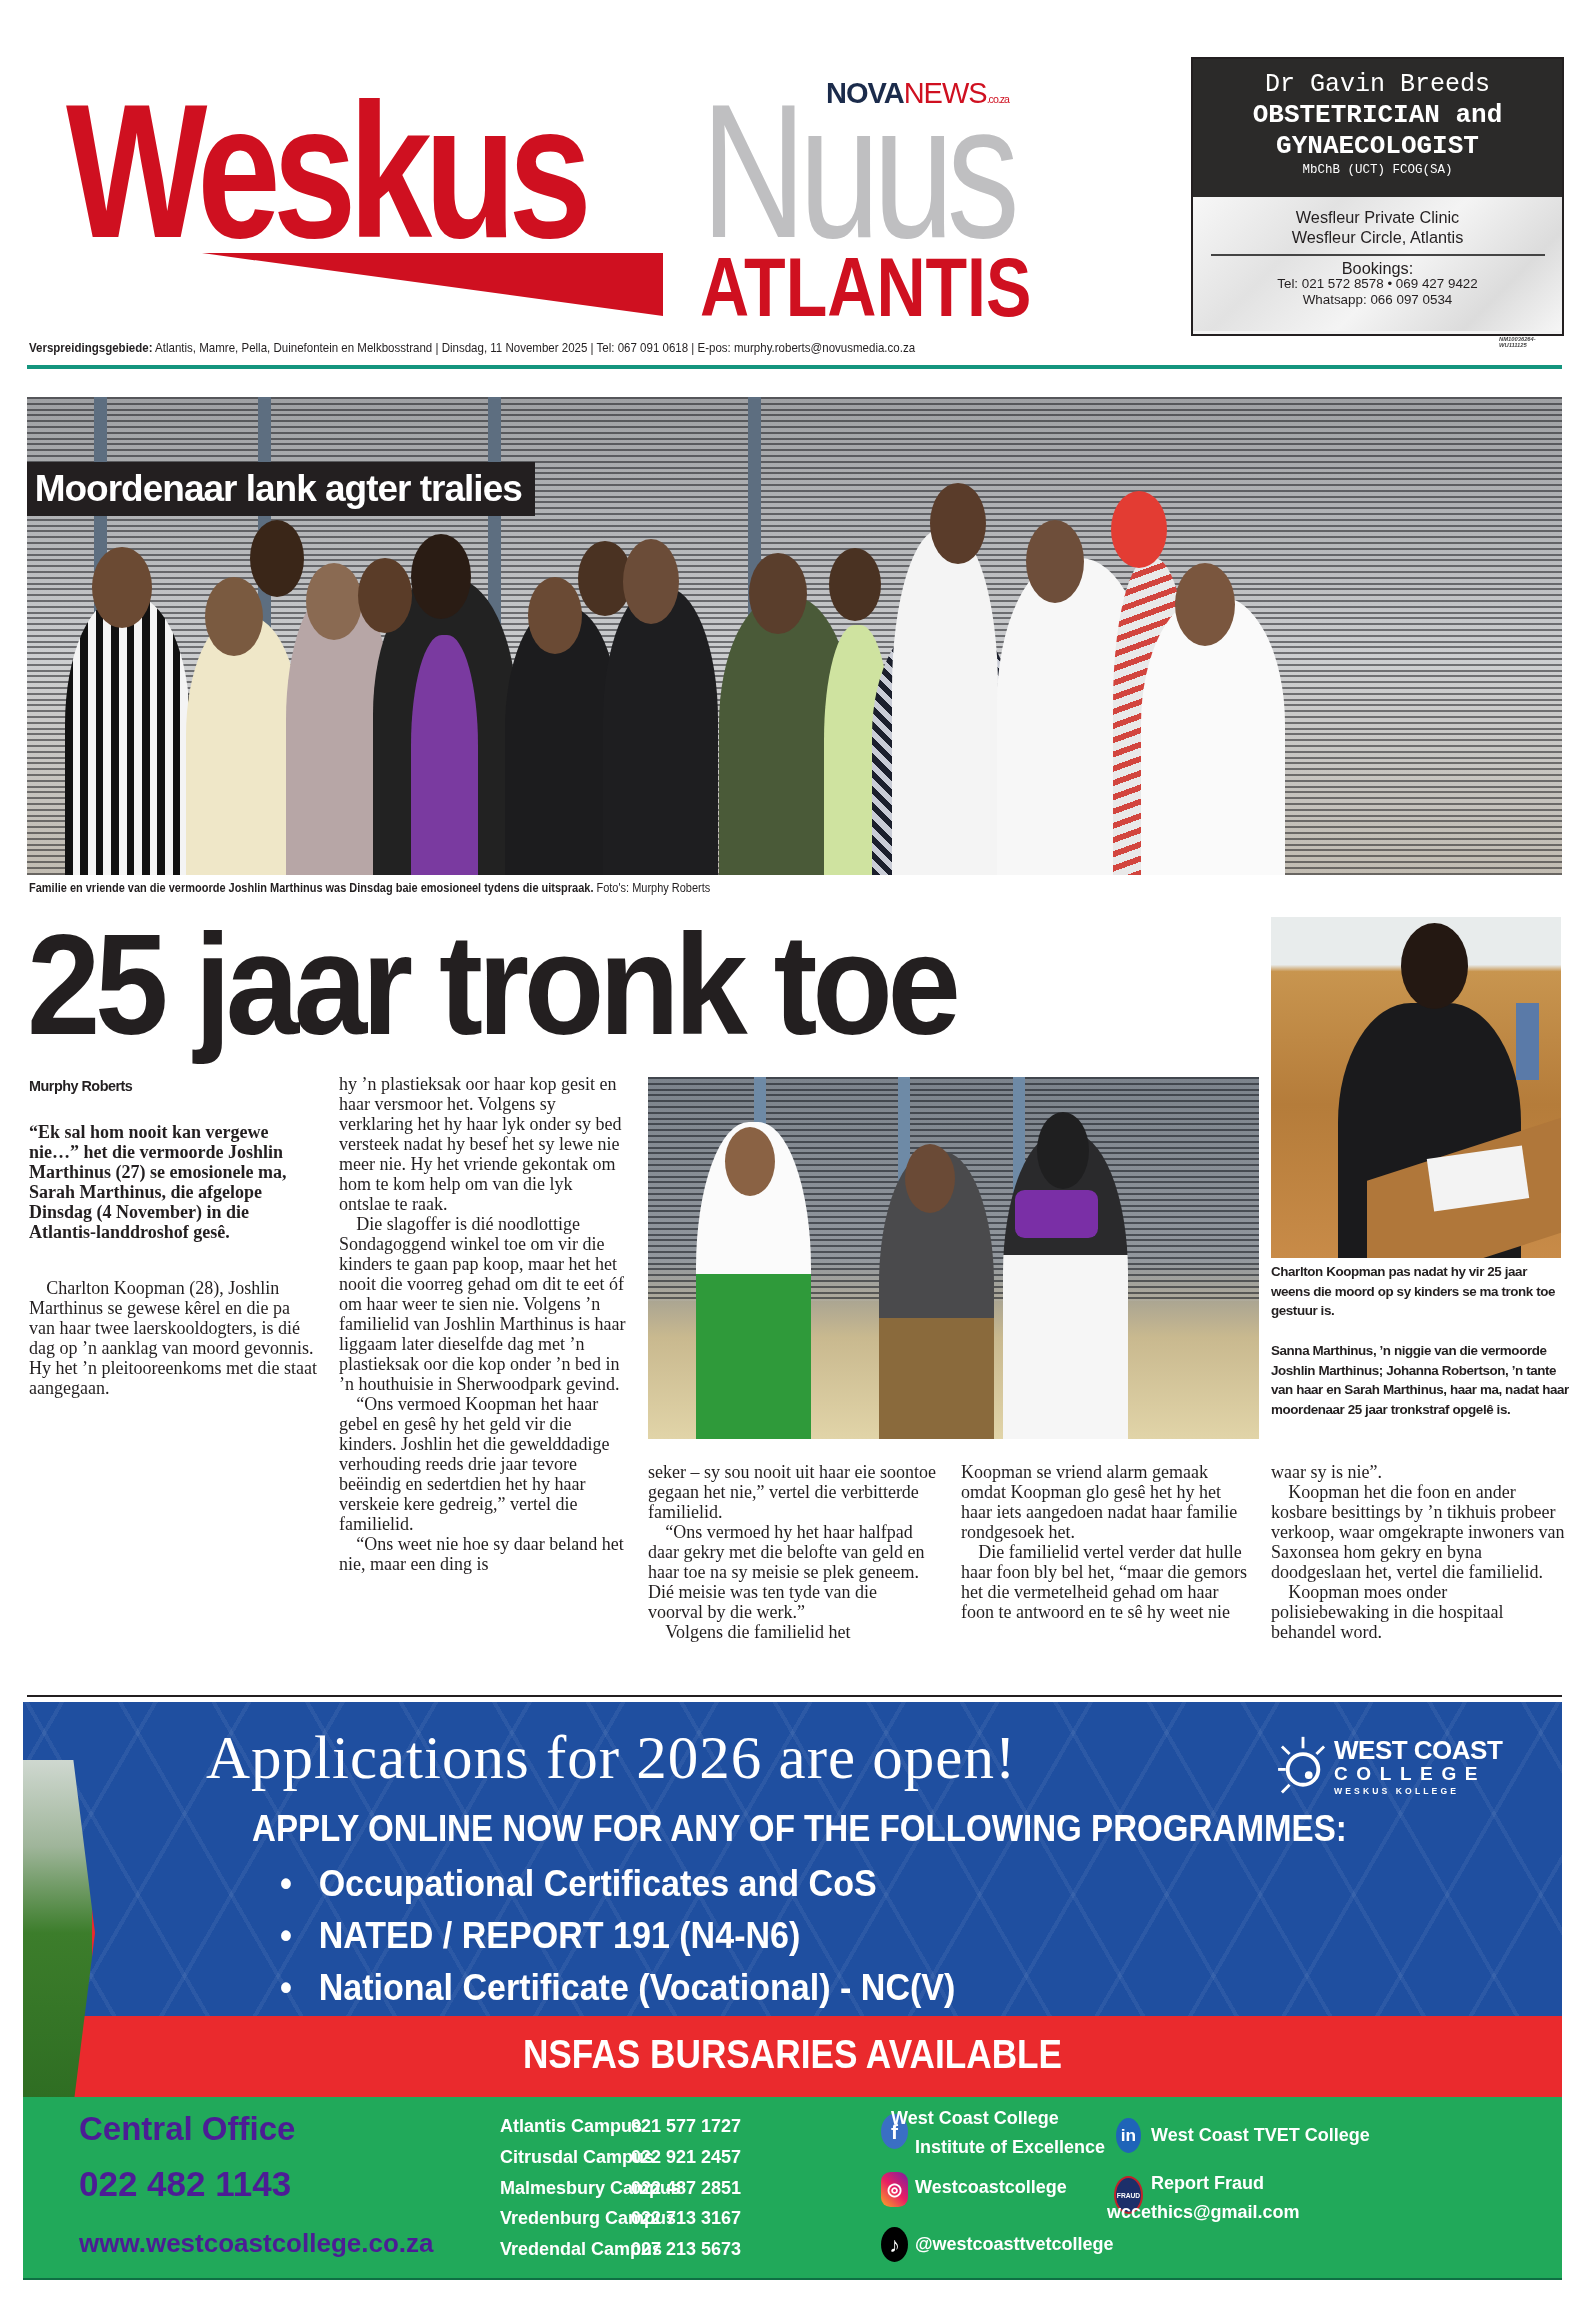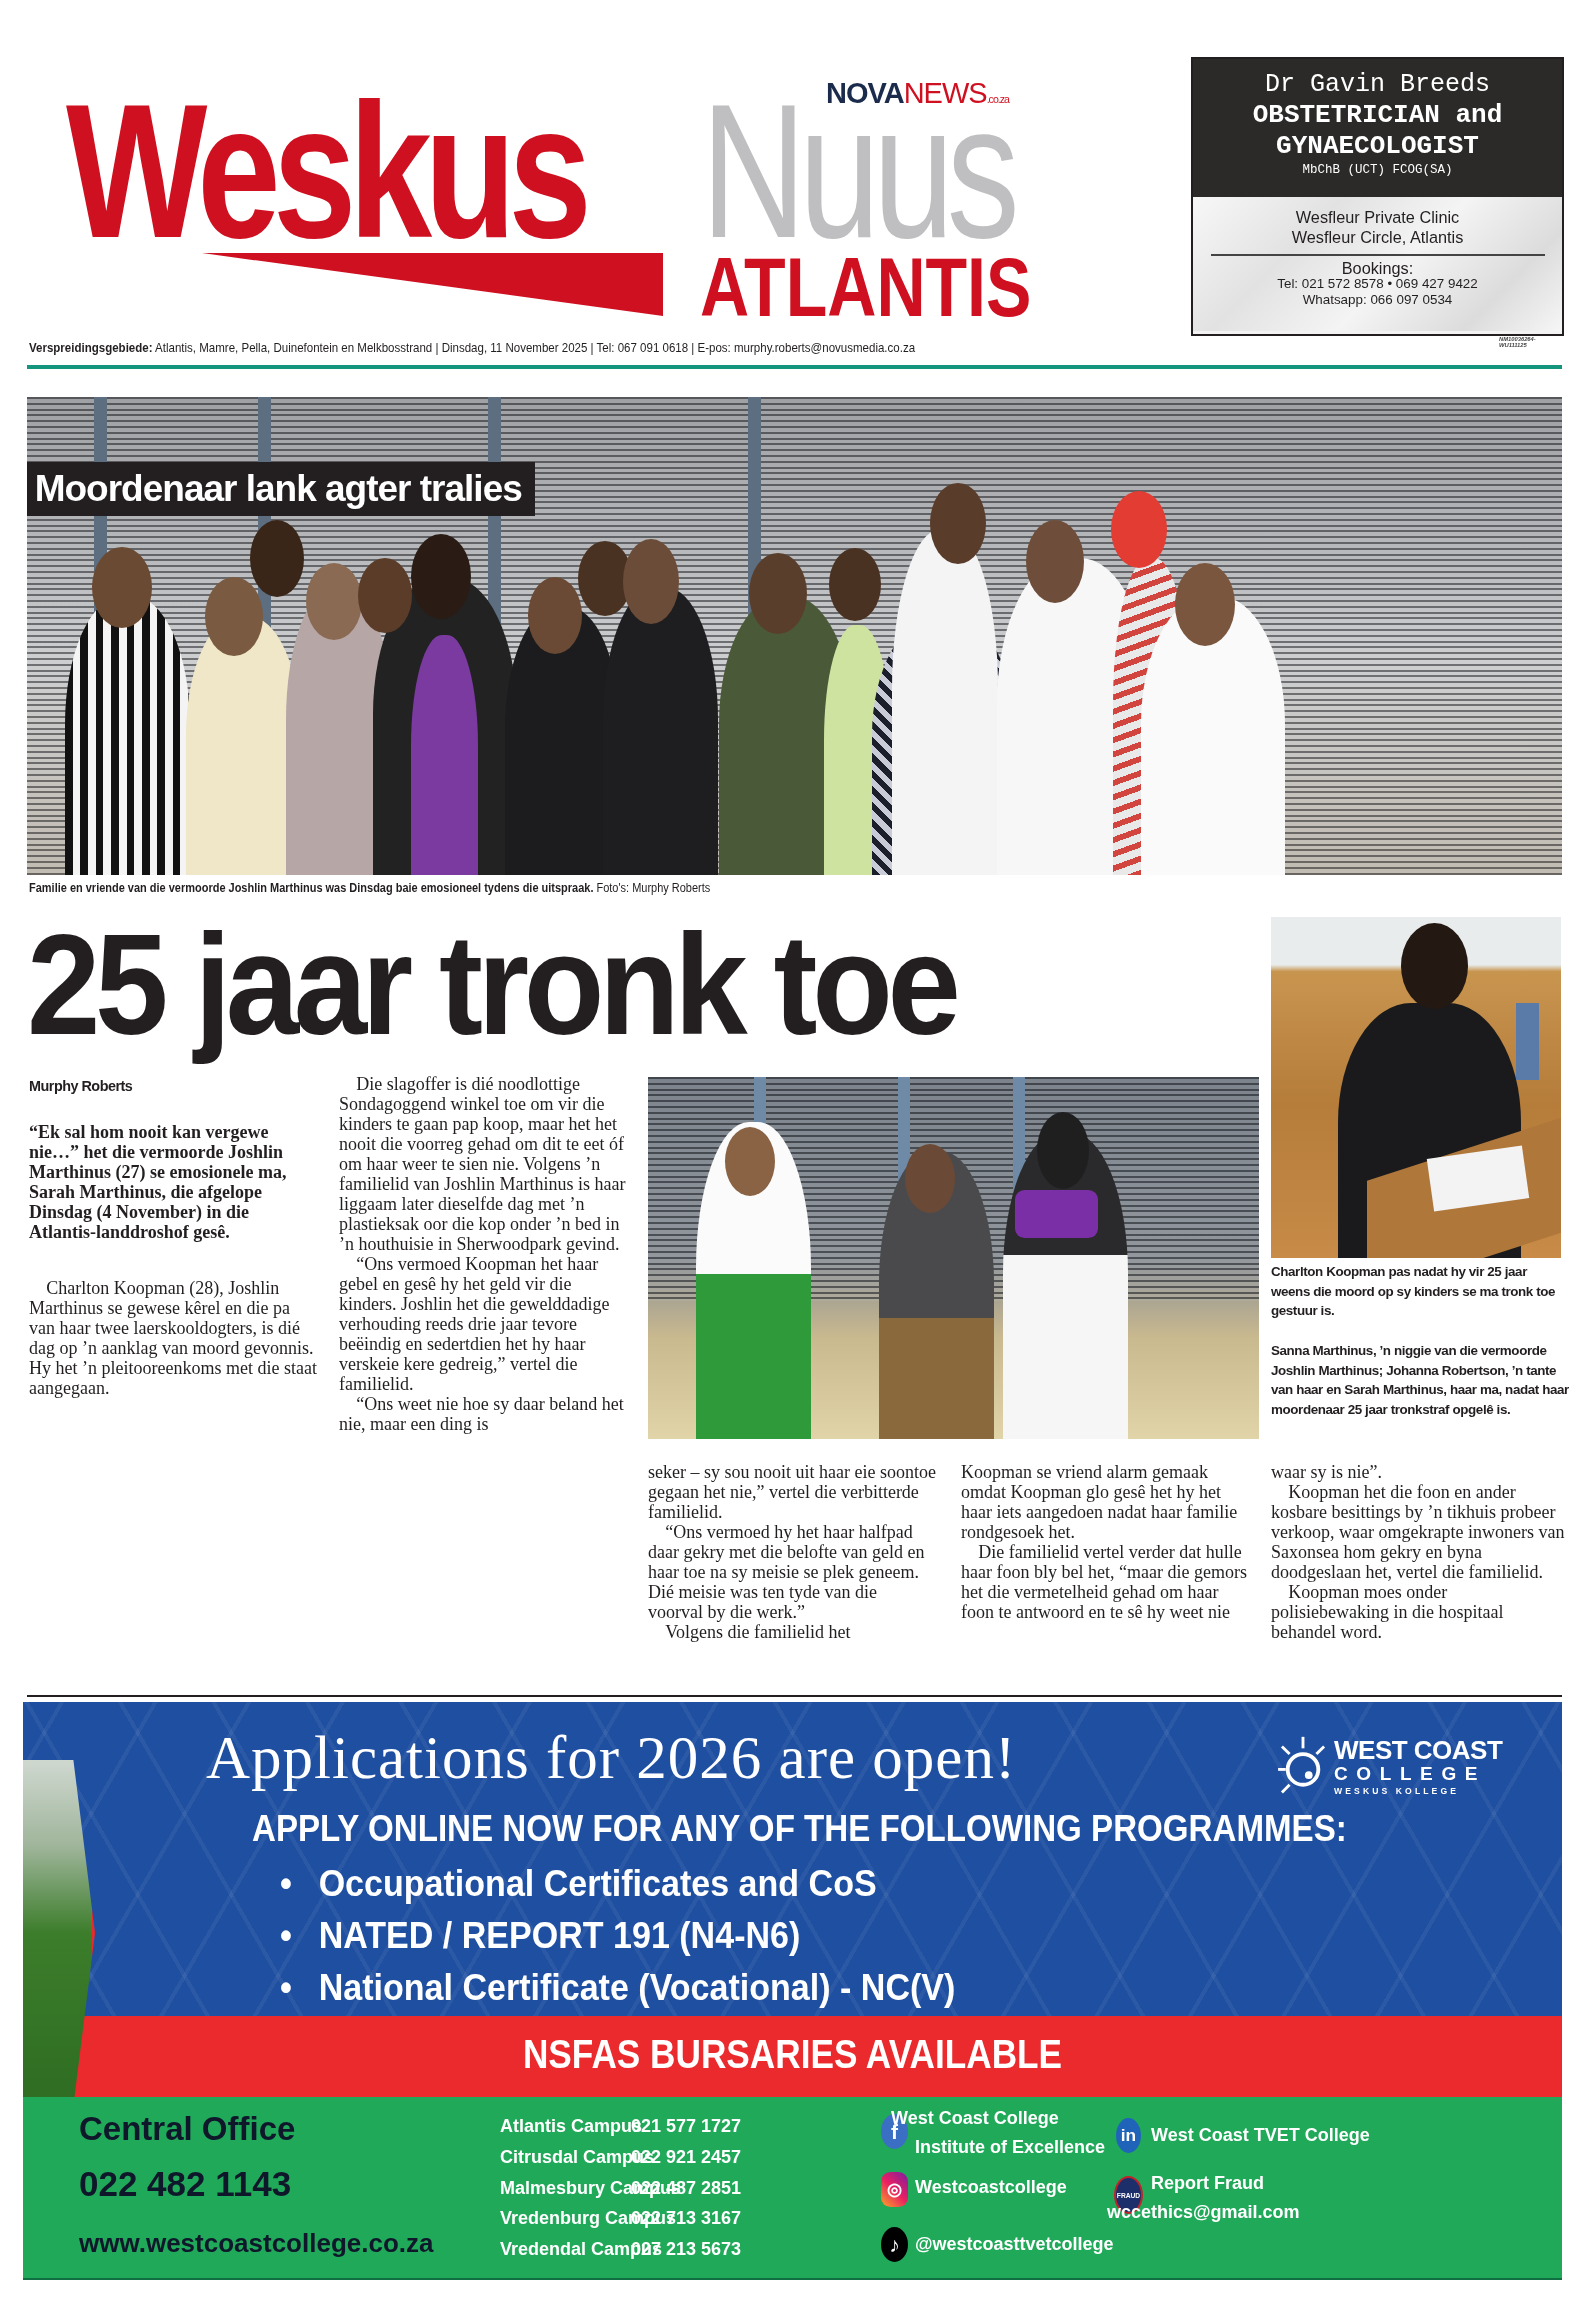--- a/index.html
+++ b/index.html
@@ -106,21 +106,21 @@
   .ad-logo-l1 { position: absolute; left: 58px; top: 3.8px; font-weight: 700; font-size: 26px; line-height: 26px; letter-spacing: -0.5px; }
   .ad-logo-l2 { position: absolute; left: 58px; top: 31px; font-weight: 700; font-size: 19px; line-height: 19px; letter-spacing: 8.6px; }
   .ad-logo-l3 { position: absolute; left: 58px; top: 54px; font-weight: 700; font-size: 8.6px; line-height: 9.6px; letter-spacing: 3.1px; }
   .ad-apply { position: absolute; left: 229px; top: 106px; font-weight: 700; font-size: 36px; color: #ffffff; white-space: nowrap;
     transform: scaleX(0.92); transform-origin: left top; }
   .ad-prog { position: absolute; left: 257px; font-weight: 700; font-size: 37px; color: #ffffff; white-space: nowrap;
     transform: scaleX(0.92); transform-origin: left top; }
   .ad-prog .dot { display: inline-block; width: 42px; }
   .ad-nsfas { position: absolute; left: 0; top: 330px; width: 100%; text-align: center; font-weight: 700; font-size: 40px; color: #ffffff;
     transform: scaleX(0.88); }
-  .ad-co { position: absolute; left: 56px; font-weight: 700; color: #0f172a; white-space: nowrap; }
+  .ad-co { position: absolute; left: 56px; font-weight: 700; color: #4c1d95; white-space: nowrap; }
   .ad-campus { position: absolute; font-weight: 700; font-size: 18px; color: #ffffff; white-space: nowrap; }
   .ad-social { position: absolute; font-weight: 700; font-size: 18px; line-height: 27px; color: #ffffff; white-space: nowrap; }
   .sicon { position: absolute; width: 27px; height: 35px; border-radius: 50%; display: flex; align-items: center; justify-content: center;
     color: #ffffff; font-weight: 700; font-size: 21px; }
 </style>
 </head>
 <body>
 
 <header class="masthead">
   <div class="logo">
@@ -203,20 +203,21 @@
 
 <h1 class="headline">25 jaar tronk toe</h1>
 
 <div class="byline">Murphy Roberts</div>
 <div class="intro">“Ek sal hom nooit kan vergewe nie…” het die vermoorde Joshlin Marthinus (27) se emosionele ma, Sarah Marthinus, die afgelope Dinsdag (4 November) in die Atlantis-landdroshof gesê.</div>
 
 <div class="col col1">
   <p>Charlton Koopman (28), Joshlin Marthinus se gewese kêrel en die pa van haar twee laerskooldogters, is dié dag op ’n aanklag van moord gevonnis. Hy het ’n pleitooreenkoms met die staat aangegaan.</p>
 </div>
 <div class="col col2">
+  <p class="noindent">hy ’n plastieksak oor haar kop gesit en haar versmoor het. Volgens sy verklaring het hy haar lyk onder sy bed versteek nadat hy besef het sy lewe nie meer nie. Hy het vriende gekontak om hom te kom help om van die lyk ontslae te raak.</p>
   <p>Die slagoffer is dié noodlottige Sondagoggend winkel toe om vir die kinders te gaan pap koop, maar het het nooit die voorreg gehad om dit te eet óf om haar weer te sien nie. Volgens ’n familielid van Joshlin Marthinus is haar liggaam later dieselfde dag met ’n plastieksak oor die kop onder ’n bed in ’n houthuisie in Sherwoodpark gevind.</p>
   <p>“Ons vermoed Koopman het haar gebel en gesê hy het geld vir die kinders. Joshlin het die gewelddadige verhouding reeds drie jaar tevore beëindig en sedertdien het hy haar verskeie kere gedreig,” vertel die familielid.</p>
   <p>“Ons weet nie hoe sy daar beland het nie, maar een ding is</p>
 </div>
 
 <div class="mid-photo">
   <div class="fence"></div>
   <div class="fence-post" style="left:106px;width:11.5px;height:62%;background:#6e8aa6"></div>
   <div class="fence-post" style="left:250px;width:11.5px;height:62%;background:#6e8aa6"></div>
   <div class="fence-post" style="left:365px;width:11.5px;height:62%;background:#6e8aa6"></div>

